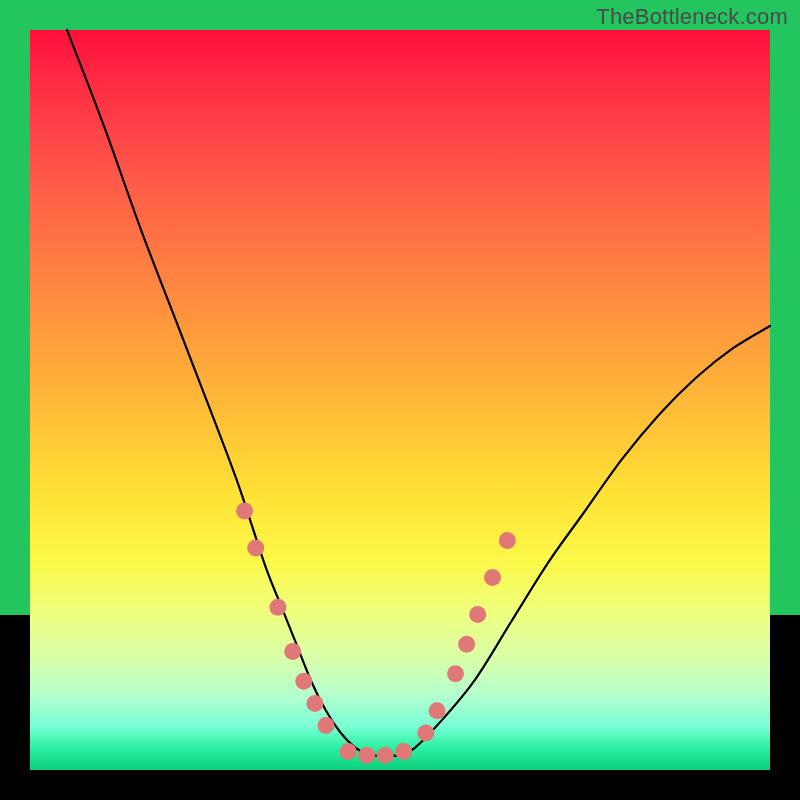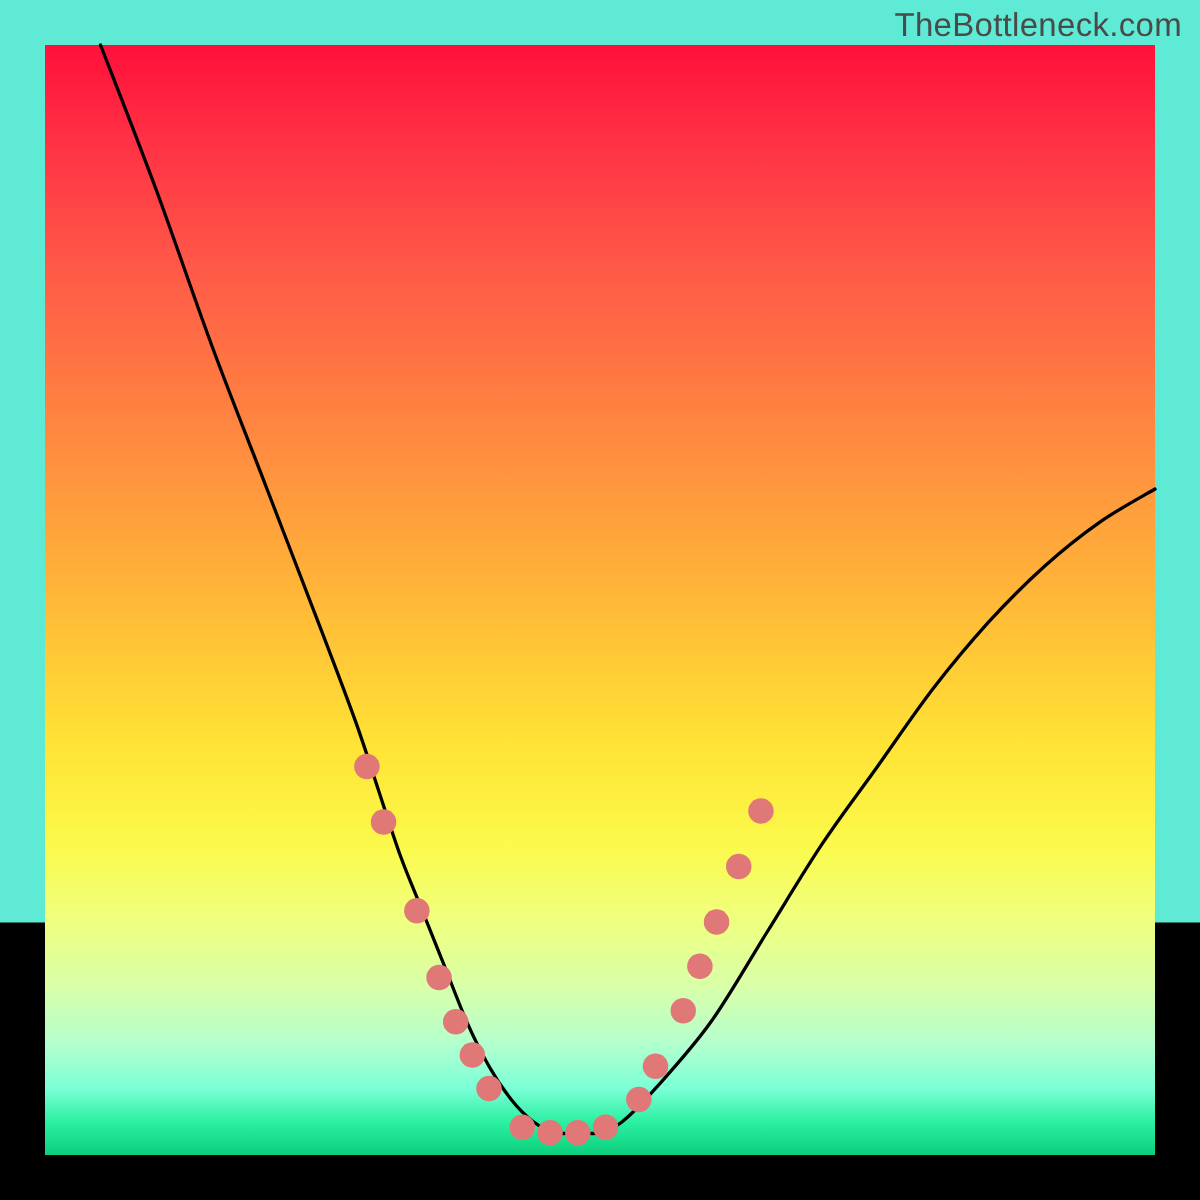--- a/index.html
+++ b/index.html
@@ -10,21 +10,21 @@
     overflow: hidden;
     background: #000;
     font-family: Arial, Helvetica, sans-serif;
   }
   .frame {
     position: absolute;
     top: 0;
     left: 0;
     width: 800px;
     height: 615px;
-    background: #5eead4;
+    background: #22c55e;
   }
   .plot-area {
     position: absolute;
     top: 30px;
     left: 30px;
     width: 740px;
     height: 740px;
     background: linear-gradient(
       to bottom,
       #ff103a 0%,

